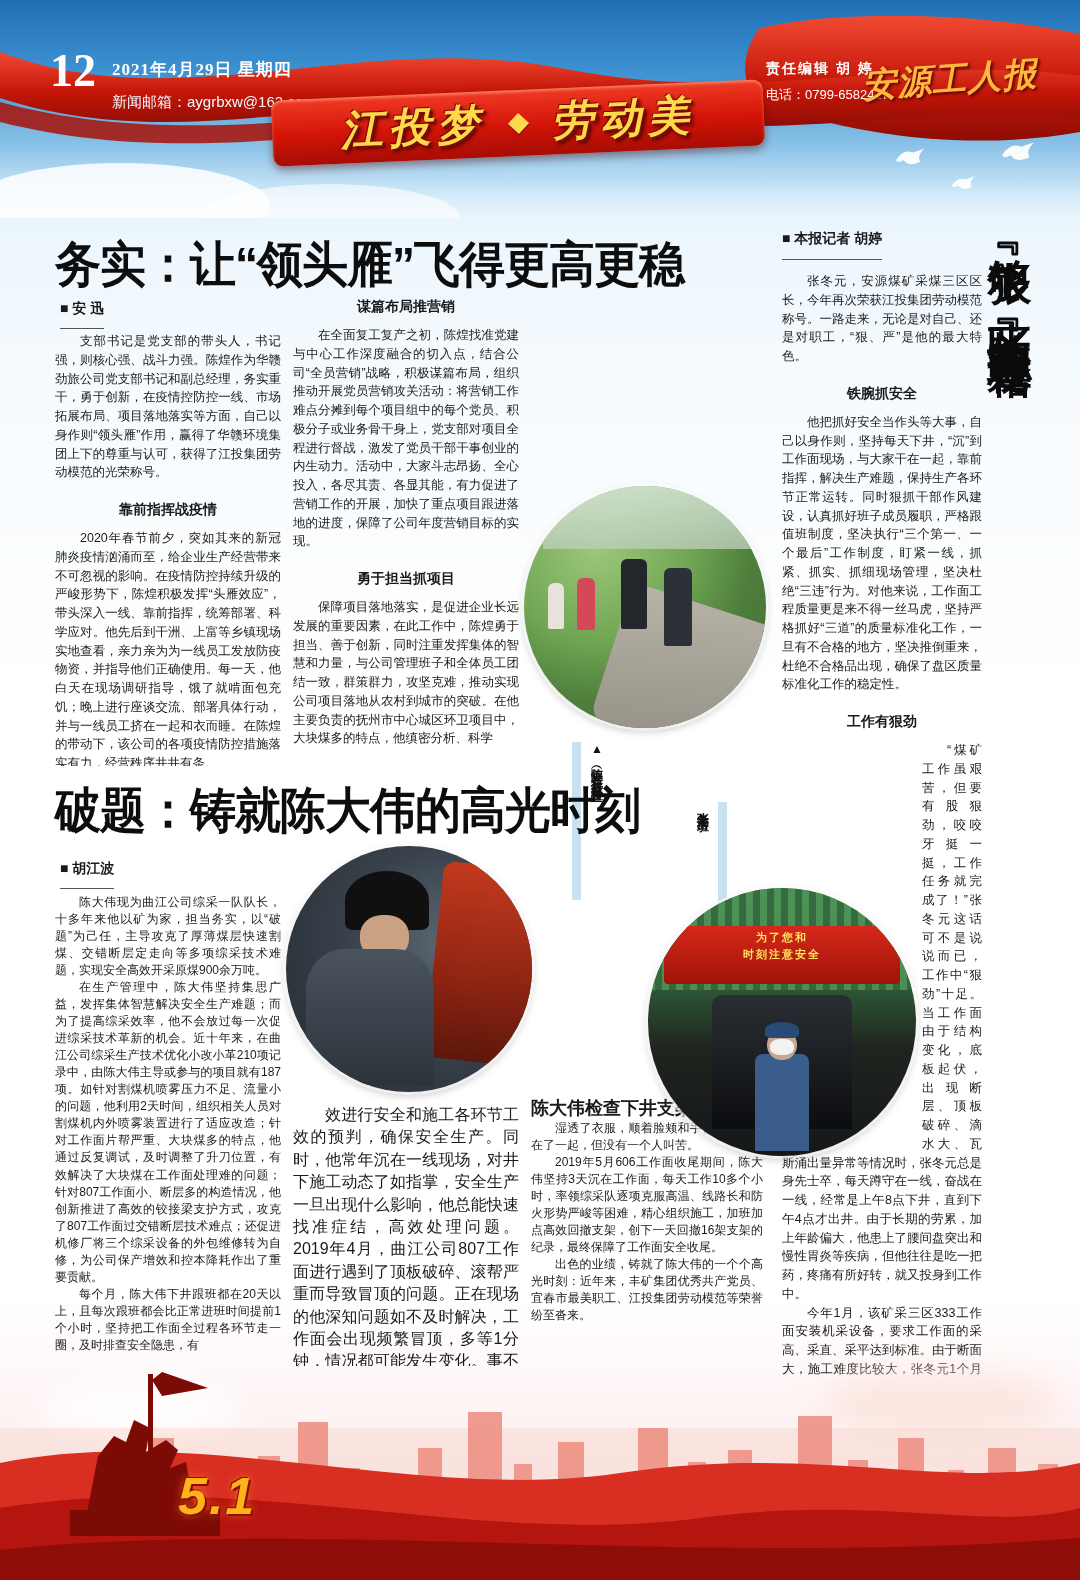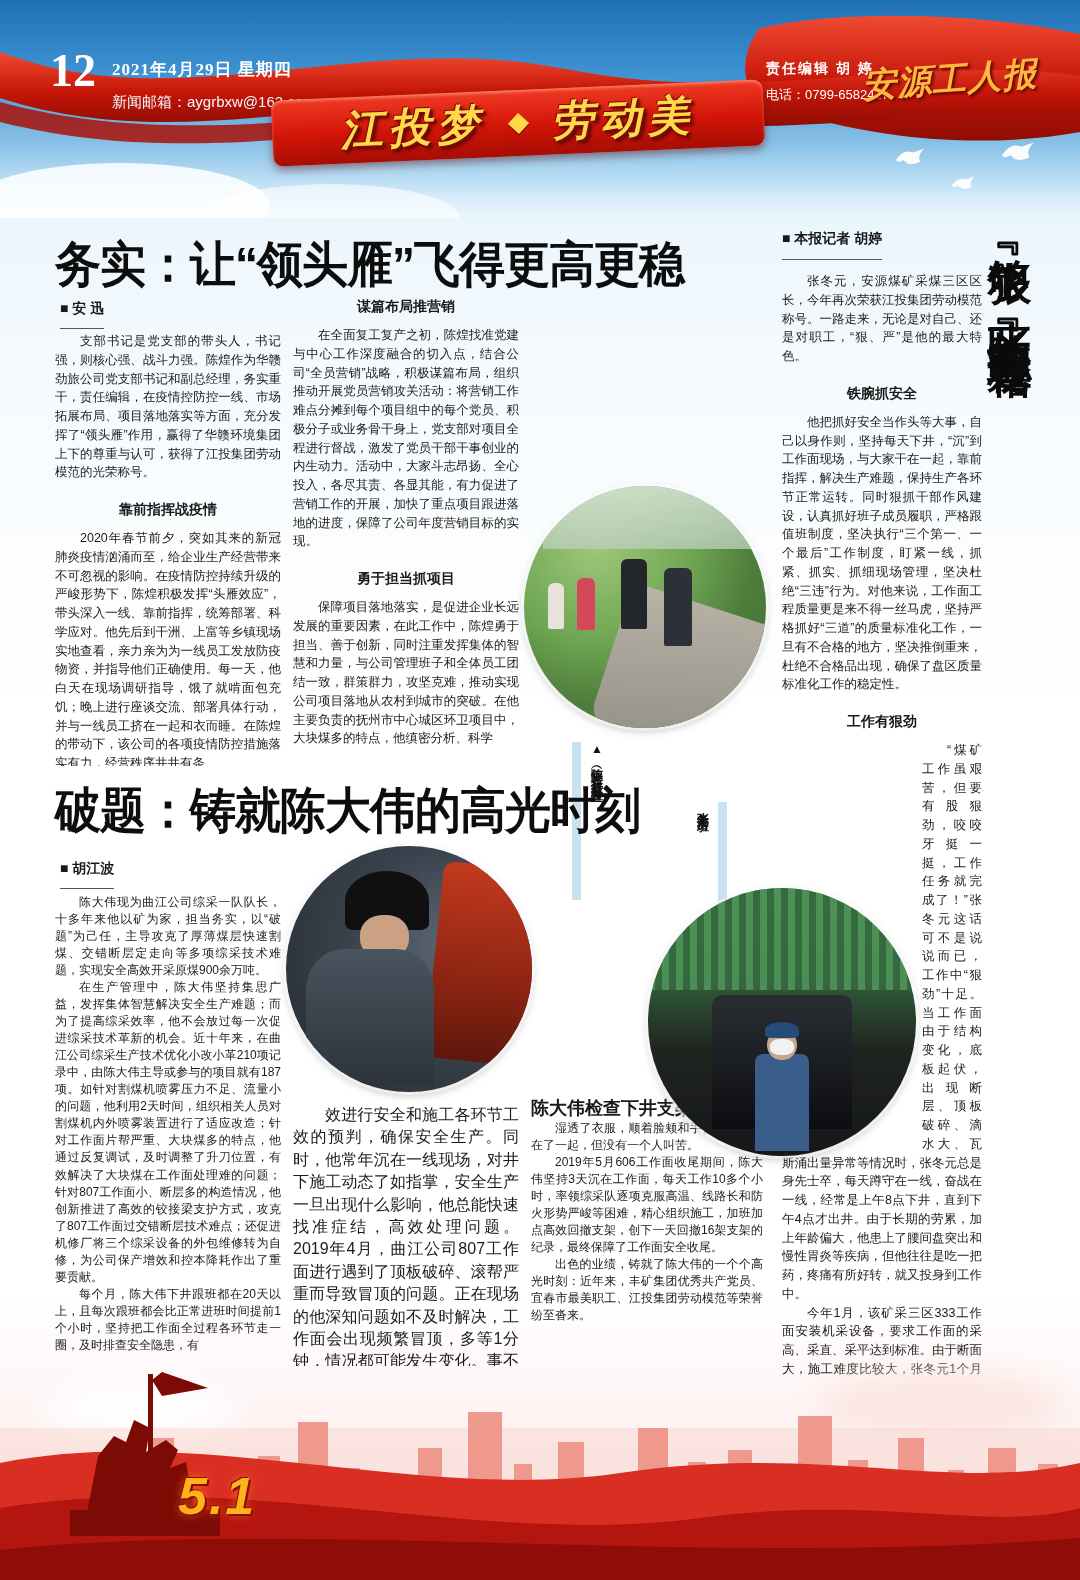--- a/index.html
+++ b/index.html
@@ -105,21 +105,21 @@
       </svg>
     <svg class="dove" style="left:1002px;top:142px" width="34" height="22" viewBox="0 0 16 10">
         <path d="M0,6 Q4,0 9,2 L15,0 Q11,4 13,7 Q7,10 4,6 Q1,8 0,6 Z"></path>
       </svg>
   </div>
 
   <div class="hl" style="left:55px;top:232px;font-size:46px;">务实：让“领头雁”飞得更高更稳</div>
   <div class="byline" style="left:60px;top:300px;">■ 安 迅</div>
 
   <div class="col c13" style="left:55px;top:332px;width:226px;height:434px;">
-    <p>支部书记是党支部的带头人，书记强，则核心强、战斗力强。陈煌作为华赣劲旅公司党支部书记和副总经理，务实重干，责任编辑，在疫情控防控一线、市场拓展布局、项目落地落实等方面，充分发挥了“领头雁”作用，赢得了华赣环境集团上下的尊重与认可，获得了江投集团劳动模范的光荣称号。</p>
+    <p>支部书记是党支部的带头人，书记强，则核心强、战斗力强。陈煌作为华赣劲旅公司党支部书记和副总经理，务实重干，勇于创新，在疫情控防控一线、市场拓展布局、项目落地落实等方面，自己以身作则“领头雁”作用，赢得了华赣环境集团上下的尊重与认可，获得了江投集团劳动模范的光荣称号。</p>
     <div class="sub">靠前指挥战疫情</div>
     <p>2020年春节前夕，突如其来的新冠肺炎疫情汹涌而至，给企业生产经营带来不可忽视的影响。在疫情防控持续升级的严峻形势下，陈煌积极发挥“头雁效应”，带头深入一线、靠前指挥，统筹部署、科学应对。他先后到干洲、上富等乡镇现场实地查看，亲力亲为为一线员工发放防疫物资，并指导他们正确使用。每一天，他白天在现场调研指导，饿了就啃面包充饥；晚上进行座谈交流、部署具体行动，并与一线员工挤在一起和衣而睡。在陈煌的带动下，该公司的各项疫情防控措施落实有力，经营秩序井井有条。</p>
   </div>
 
   <div class="col c13" style="left:293px;top:296px;width:226px;height:470px;">
     <div class="sub" style="margin-top:0;">谋篇布局推营销</div>
     <p>在全面复工复产之初，陈煌找准党建与中心工作深度融合的切入点，结合公司“全员营销”战略，积极谋篇布局，组织推动开展党员营销攻关活动：将营销工作难点分摊到每个项目组中的每个党员、积极分子或业务骨干身上，党支部对项目全程进行督战，激发了党员干部干事创业的内生动力。活动中，大家斗志昂扬、全心投入，各尽其责、各显其能，有力促进了营销工作的开展，加快了重点项目跟进落地的进度，保障了公司年度营销目标的实现。</p>
     <div class="sub">勇于担当抓项目</div>
     <p>保障项目落地落实，是促进企业长远发展的重要因素，在此工作中，陈煌勇于担当、善于创新，同时注重发挥集体的智慧和力量，与公司管理班子和全体员工团结一致，群策群力，攻坚克难，推动实现公司项目落地从农村到城市的突破。在他主要负责的抚州市中心城区环卫项目中，大块煤多的特点，他缜密分析、科学</p>
   </div>
@@ -176,20 +176,24 @@
     <p>他把抓好安全当作头等大事，自己以身作则，坚持每天下井，“沉”到工作面现场，与大家干在一起，靠前指挥，解决生产难题，保持生产各环节正常运转。同时狠抓干部作风建设，认真抓好班子成员履职，严格跟值班制度，坚决执行“三个第一、一个最后”工作制度，盯紧一线，抓紧、抓实、抓细现场管理，坚决杜绝“三违”行为。对他来说，工作面工程质量更是来不得一丝马虎，坚持严格抓好“三道”的质量标准化工作，一旦有不合格的地方，坚决推倒重来，杜绝不合格品出现，确保了盘区质量标准化工作的稳定性。</p>
     <div class="sub">工作有狠劲</div>
     <div class="wrapfloat"></div>
     <p>“煤矿工作虽艰苦，但要有股狠劲，咬咬牙挺一挺，工作任务就完成了！”张冬元这话可不是说说而已，工作中“狠劲”十足。当工作面由于结构变化，底板起伏，出现断层、顶板破碎、滴水大、瓦斯涌出量异常等情况时，张冬元总是身先士卒，每天蹲守在一线，奋战在一线，经常是上午8点下井，直到下午4点才出井。由于长期的劳累，加上年龄偏大，他患上了腰间盘突出和慢性胃炎等疾病，但他往往是吃一把药，疼痛有所好转，就又投身到工作中。</p>
     <p>今年1月，该矿采三区333工作面安装机采设备，要求工作面的采高、采直、采平达到标准。由于断面大，施工难度比较大，张冬元1个月有25天坚守在现场，集思广益、现场指挥。在他的科学调度下，短短一个月的时间，工作面就改造完毕，为2月份机械安装赢得了宝贵时间。</p>
     
   </div>
 
   <div class="photo ph3" style="left:648px;top:888px;width:268px;height:268px;">
     <div class="fence"></div>
+    <div class="rbanner">
+      <div>为了您和</div>
+      <div>时刻注意安全</div>
+    </div>
     <div class="opening"></div>
     <div class="miner-body"></div>
     <div class="miner-head"></div>
     <div class="miner-cap"></div>
     <div class="mask"></div>
   </div>
 
   <div class="cloud" style="left:40px;top:1380px;width:200px;height:60px;"></div>
   <div class="cloud" style="left:820px;top:1372px;width:240px;height:64px;background:#fbe3dc;"></div>
 

